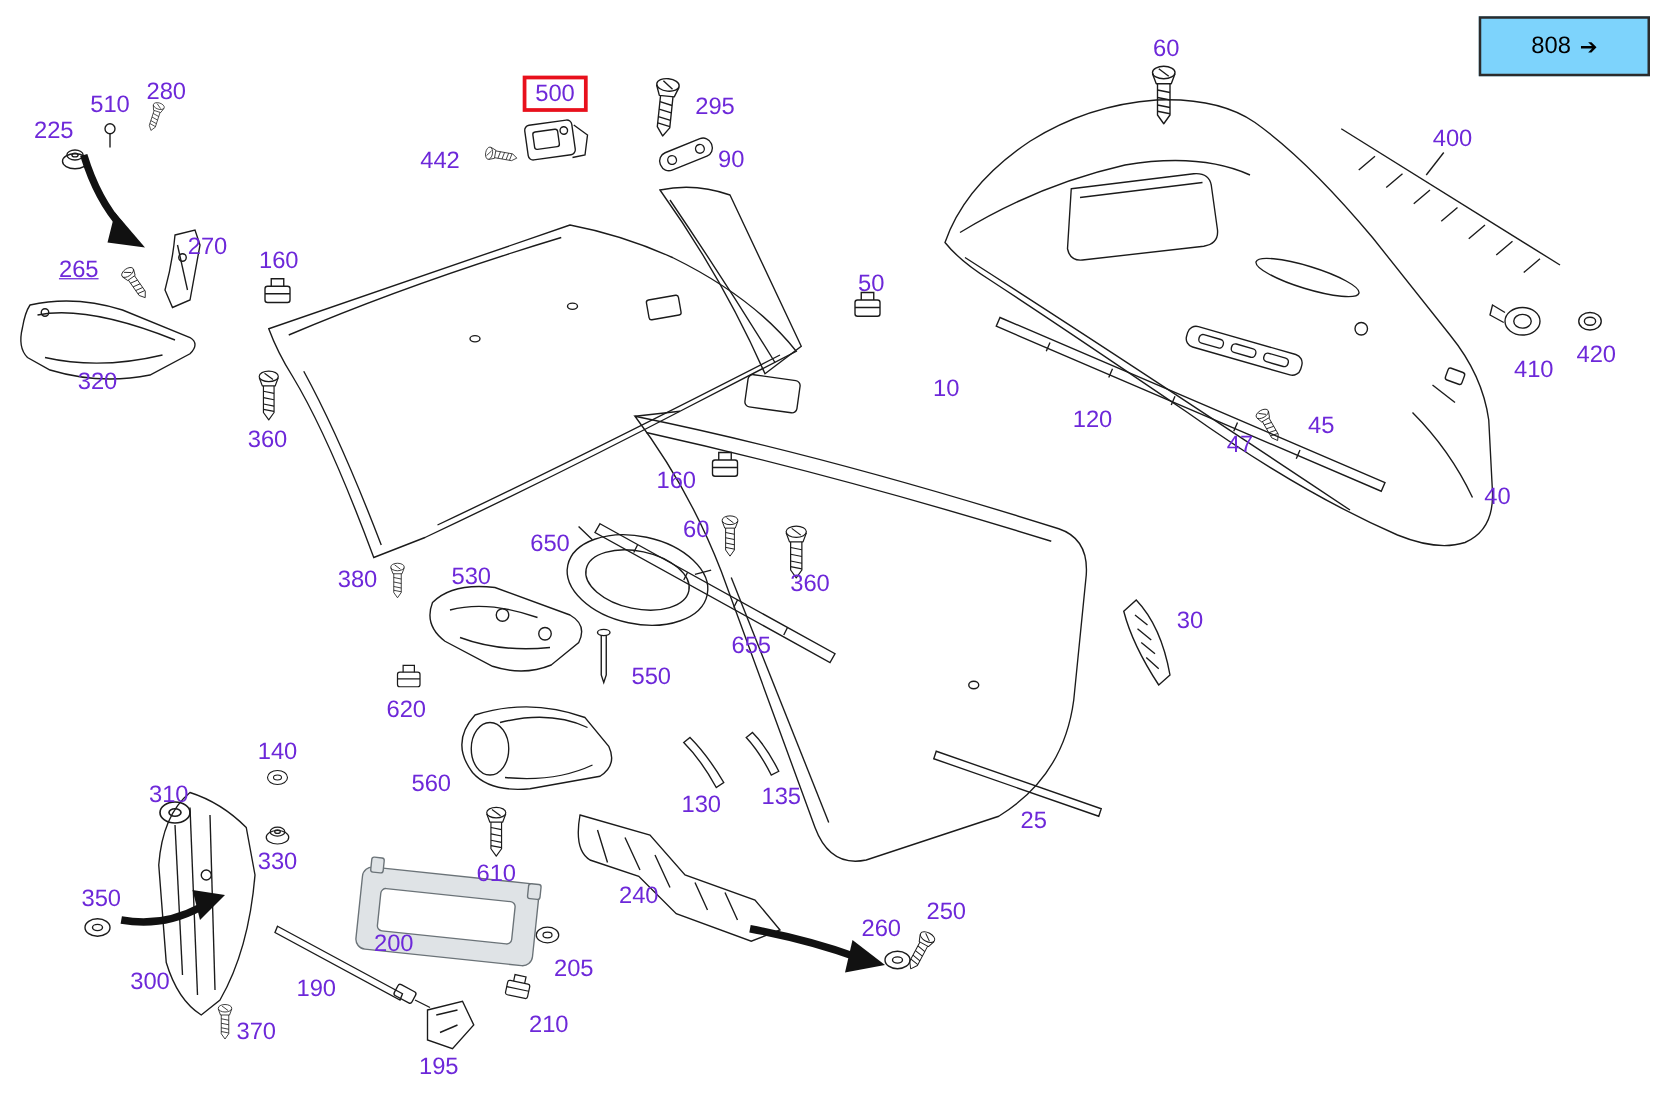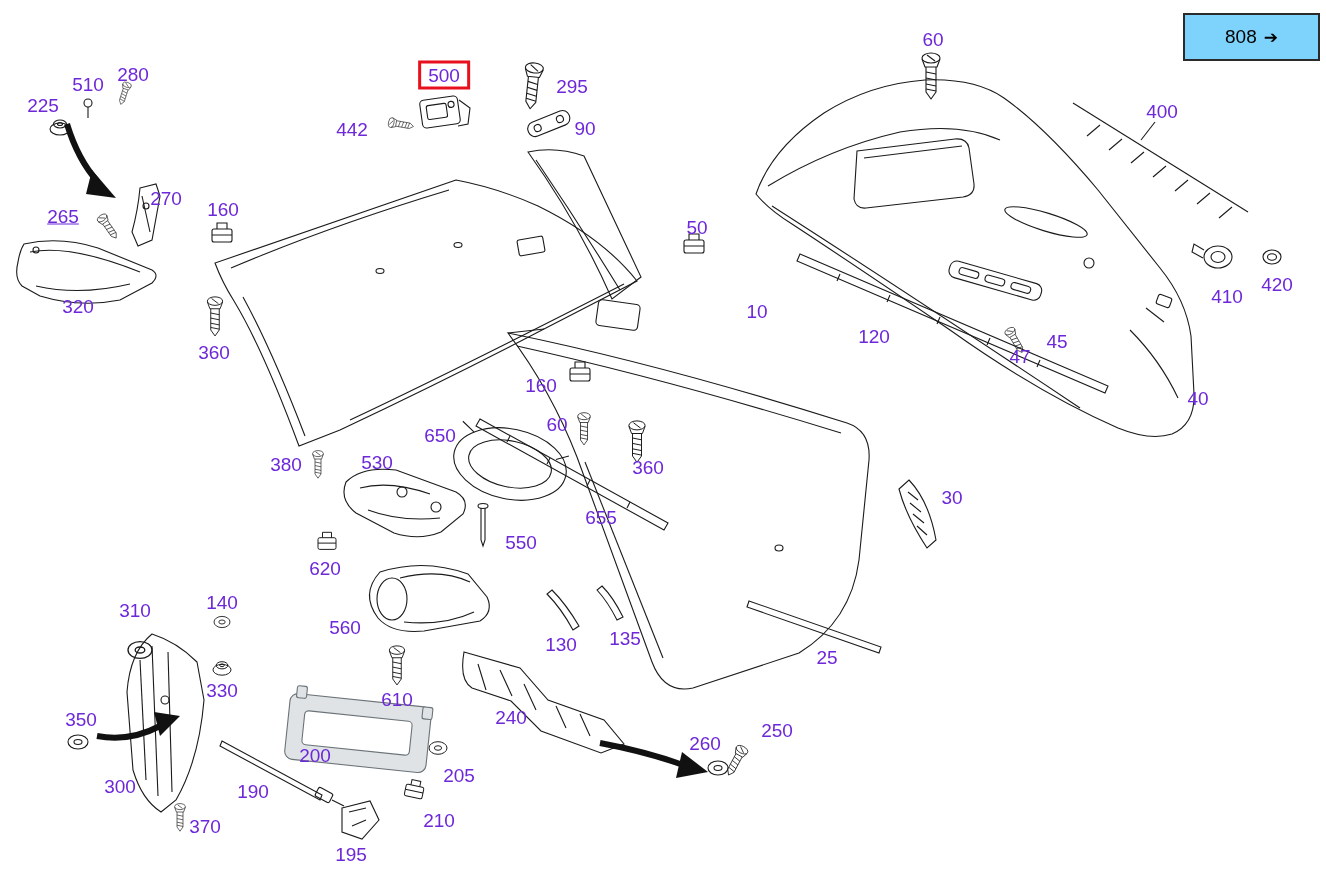--- a/index.html
+++ b/index.html
@@ -302,53 +302,53 @@
       <div class="part-label highlighted" style="left: 444px; top: 75px; border-color: rgb(232, 16, 28);">500</div>
       <div class="part-label" style="left: 352px; top: 129px;">442</div>
       <div class="part-label" style="left: 572px; top: 86px;">295</div>
       <div class="part-label" style="left: 585px; top: 128px;">90</div>
       <div class="part-label" style="left: 933px; top: 39px;">60</div>
       <div class="part-label" style="left: 1162px; top: 111px;">400</div>
       <div class="part-label" style="left: 697px; top: 227px;">50</div>
       <div class="part-label" style="left: 757px; top: 311px;">10</div>
       <div class="part-label" style="left: 874px; top: 336px;">120</div>
       <div class="part-label" style="left: 1057px; top: 341px;">45</div>
-      <div class="part-label" style="left: 1020px; top: 356px;">47</div>
+      <div class="part-label" style="left: 992px; top: 356px;">47</div>
       <div class="part-label" style="left: 1227px; top: 296px;">410</div>
       <div class="part-label" style="left: 1277px; top: 284px;">420</div>
       <div class="part-label" style="left: 1198px; top: 398px;">40</div>
       <div class="part-label" style="left: 541px; top: 385px;">160</div>
       <div class="part-label" style="left: 557px; top: 424px;">60</div>
       <div class="part-label" style="left: 648px; top: 467px;">360</div>
       <div class="part-label" style="left: 440px; top: 435px;">650</div>
       <div class="part-label" style="left: 286px; top: 464px;">380</div>
       <div class="part-label" style="left: 377px; top: 462px;">530</div>
       <div class="part-label" style="left: 601px; top: 517px;">655</div>
       <div class="part-label" style="left: 521px; top: 542px;">550</div>
       <div class="part-label" style="left: 952px; top: 497px;">30</div>
       <div class="part-label" style="left: 325px; top: 568px;">620</div>
       <div class="part-label" style="left: 345px; top: 627px;">560</div>
       <div class="part-label" style="left: 222px; top: 602px;">140</div>
-      <div class="part-label" style="left: 135px; top: 610px;">310</div>
+      <div class="part-label" style="left: 135px; top: 636px;">310</div>
       <div class="part-label" style="left: 222px; top: 690px;">330</div>
       <div class="part-label" style="left: 397px; top: 699px;">610</div>
       <div class="part-label" style="left: 561px; top: 644px;">130</div>
       <div class="part-label" style="left: 625px; top: 638px;">135</div>
       <div class="part-label" style="left: 827px; top: 657px;">25</div>
       <div class="part-label" style="left: 81px; top: 719px;">350</div>
       <div class="part-label" style="left: 120px; top: 786px;">300</div>
       <div class="part-label" style="left: 205px; top: 826px;">370</div>
       <div class="part-label" style="left: 253px; top: 791px;">190</div>
       <div class="part-label" style="left: 315px; top: 755px;">200</div>
       <div class="part-label" style="left: 459px; top: 775px;">205</div>
       <div class="part-label" style="left: 439px; top: 820px;">210</div>
       <div class="part-label" style="left: 351px; top: 854px;">195</div>
       <div class="part-label" style="left: 511px; top: 717px;">240</div>
       <div class="part-label" style="left: 705px; top: 743px;">260</div>
-      <div class="part-label" style="left: 757px; top: 730px; margin-left: 20px;">250</div>
+      <div class="part-label" style="left: 757px; top: 730px;">250</div>
     </div>
 
   <div class="nav-box">
     <span>808</span>
     <span class="nav-arrow">➔</span>
   </div>
 
 </div>
 
 </body></html>

